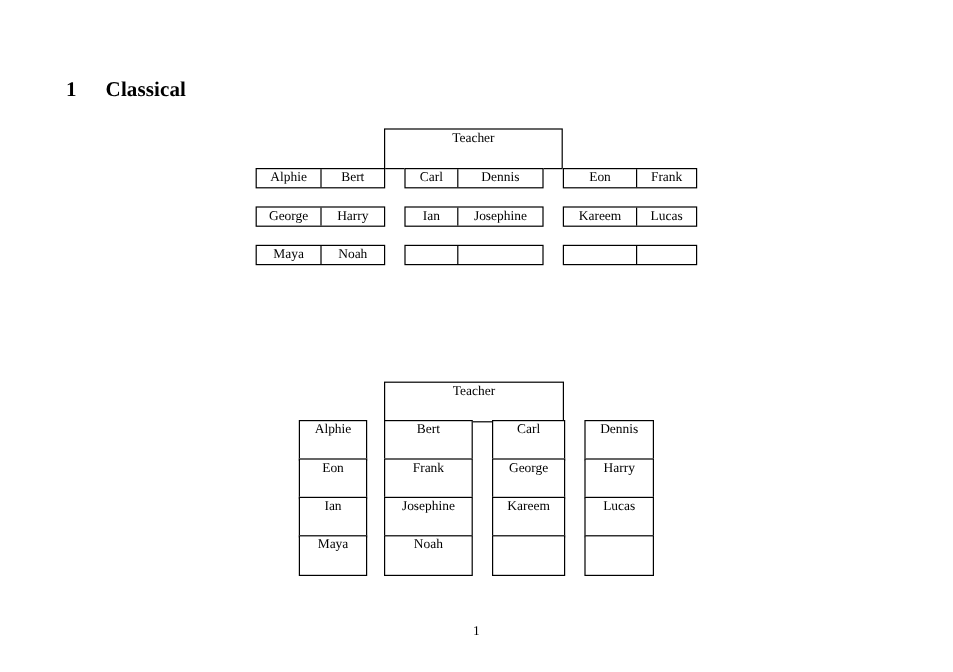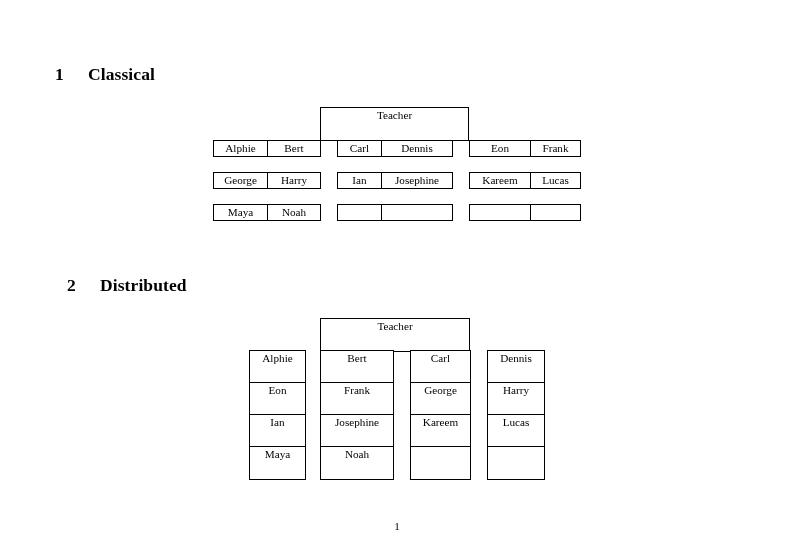--- a/index.html
+++ b/index.html
@@ -136,23 +136,20 @@
       <div class="cell" style="width:60px;">Kareem</div>
       <div class="cell" style="width:50px;">Lucas</div>
     </div>
     <div class="pair" style="left:469px; top:204px; width:112px;">
       <div class="cell" style="width:60px;"></div>
       <div class="cell" style="width:50px;"></div>
     </div>
 
   </div>
 
-  <div class="section-heading" id="heading-distributed">
-    <span class="sec-num">2</span><span>Distributed</span>
-  </div>
 
   <div class="diagram">
 
     <div class="box" style="left:320px; top:318px; width:150px;">Teacher</div>
 
     <div class="box" style="left:249px; top:350px; width:57px;">Alphie</div>
     <div class="box" style="left:320px; top:350px; width:74px;">Bert</div>
     <div class="box" style="left:410px; top:350px; width:61px;">Carl</div>
     <div class="box" style="left:487px; top:350px; width:58px;">Dennis</div>
 

